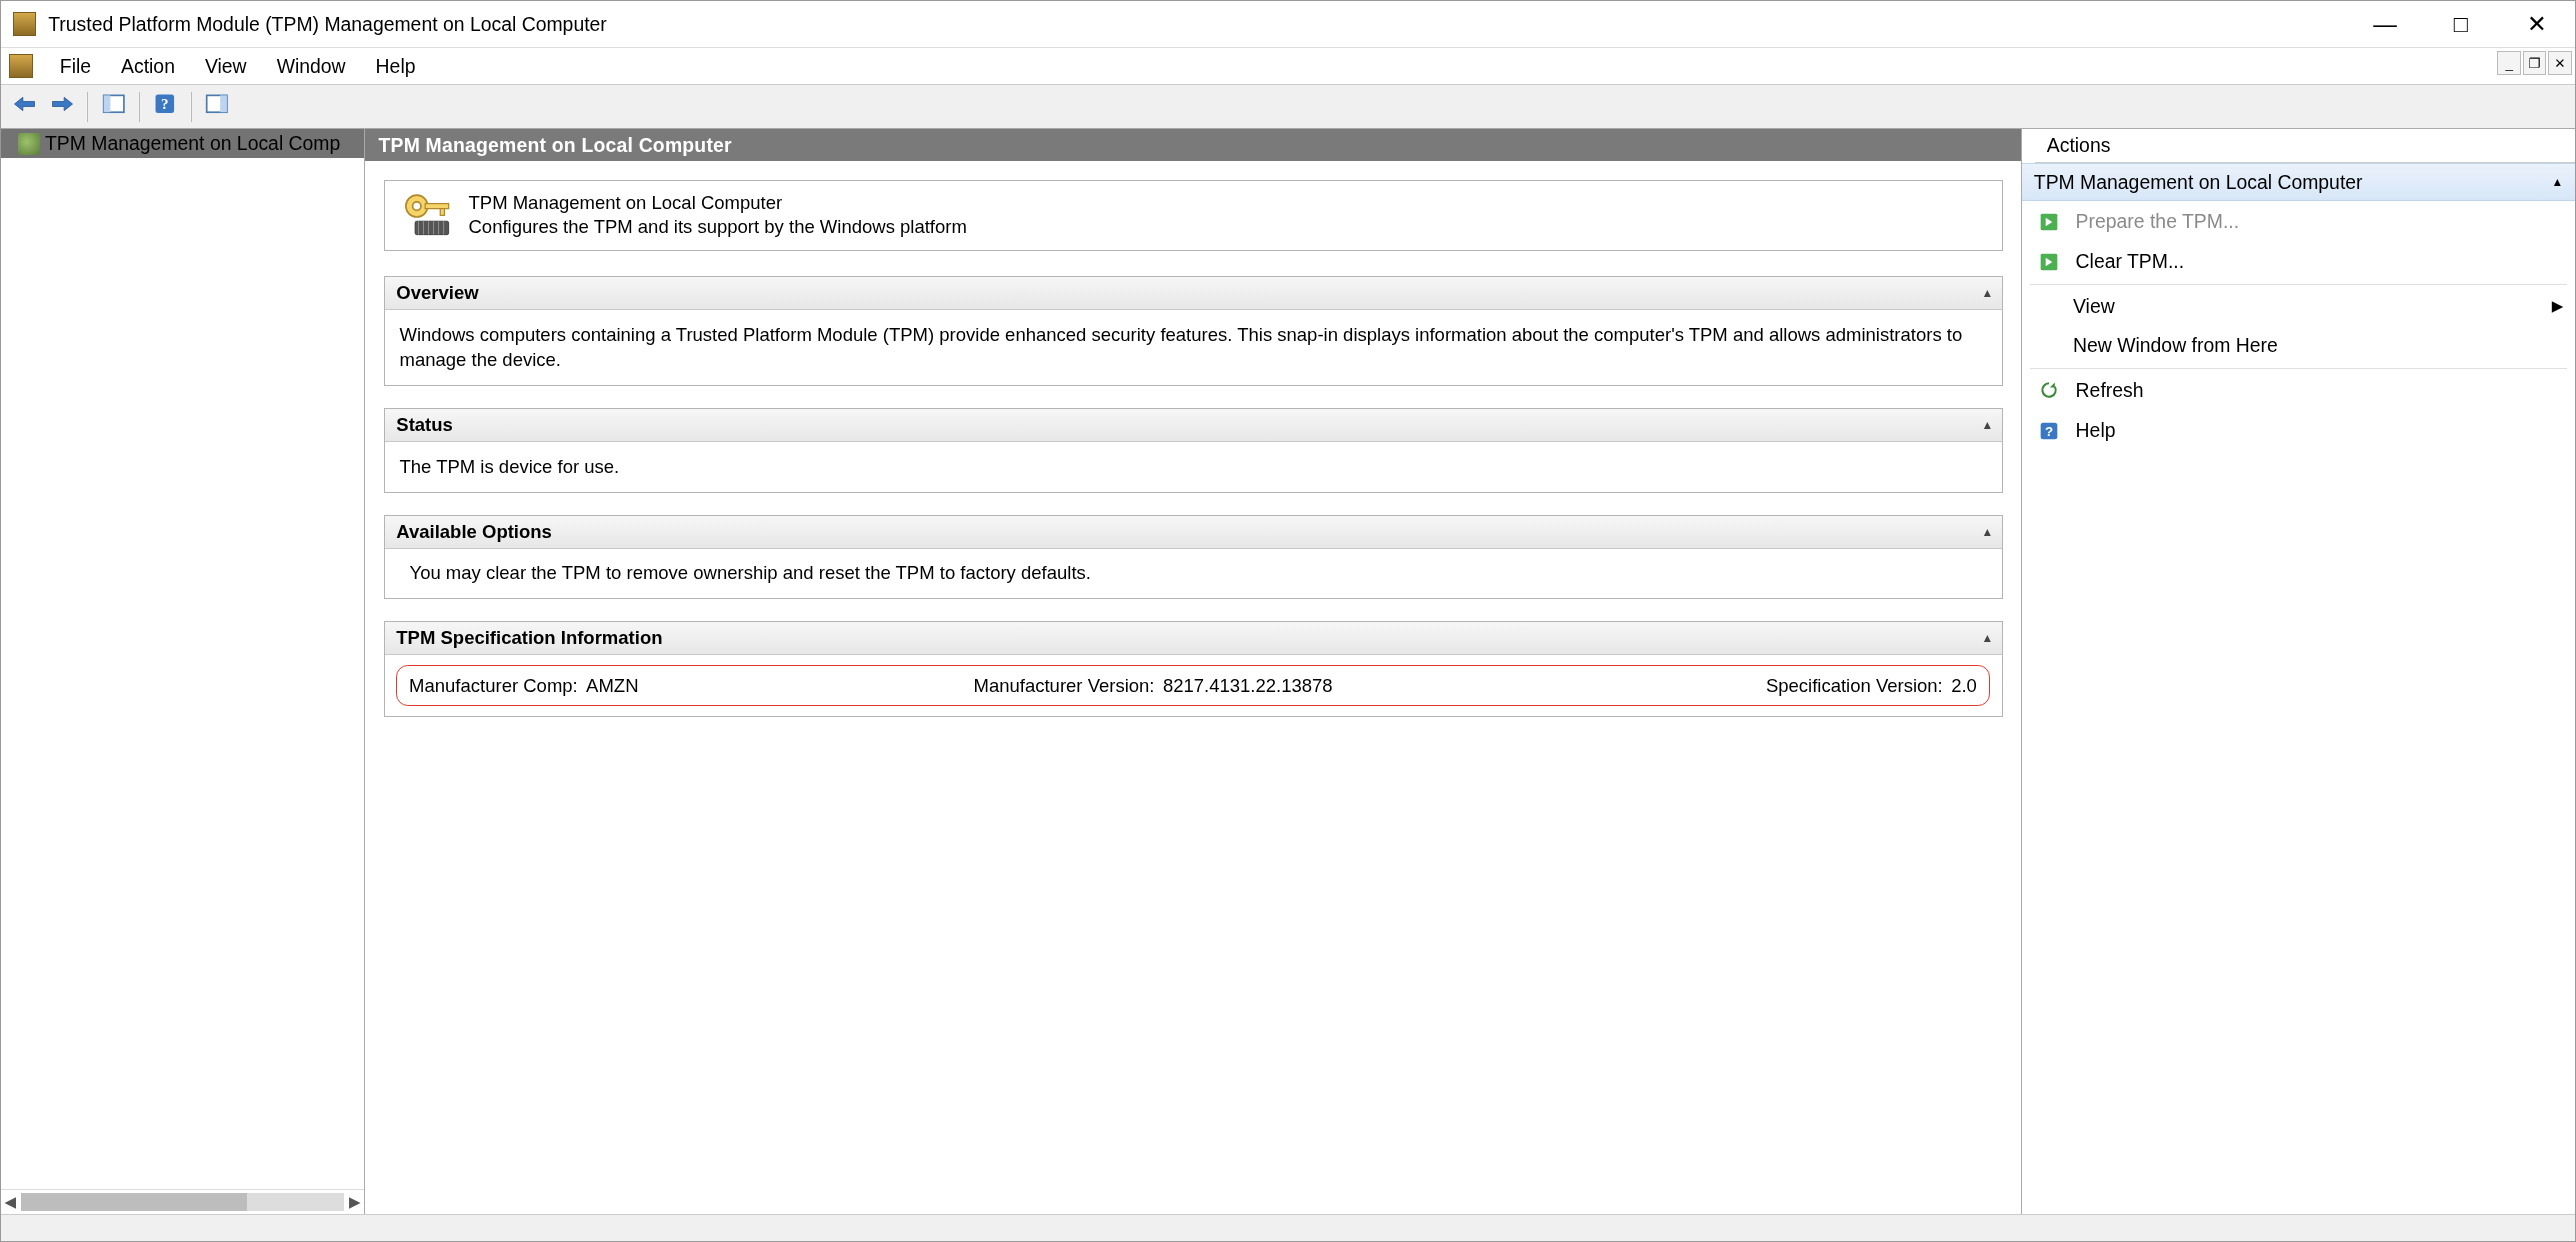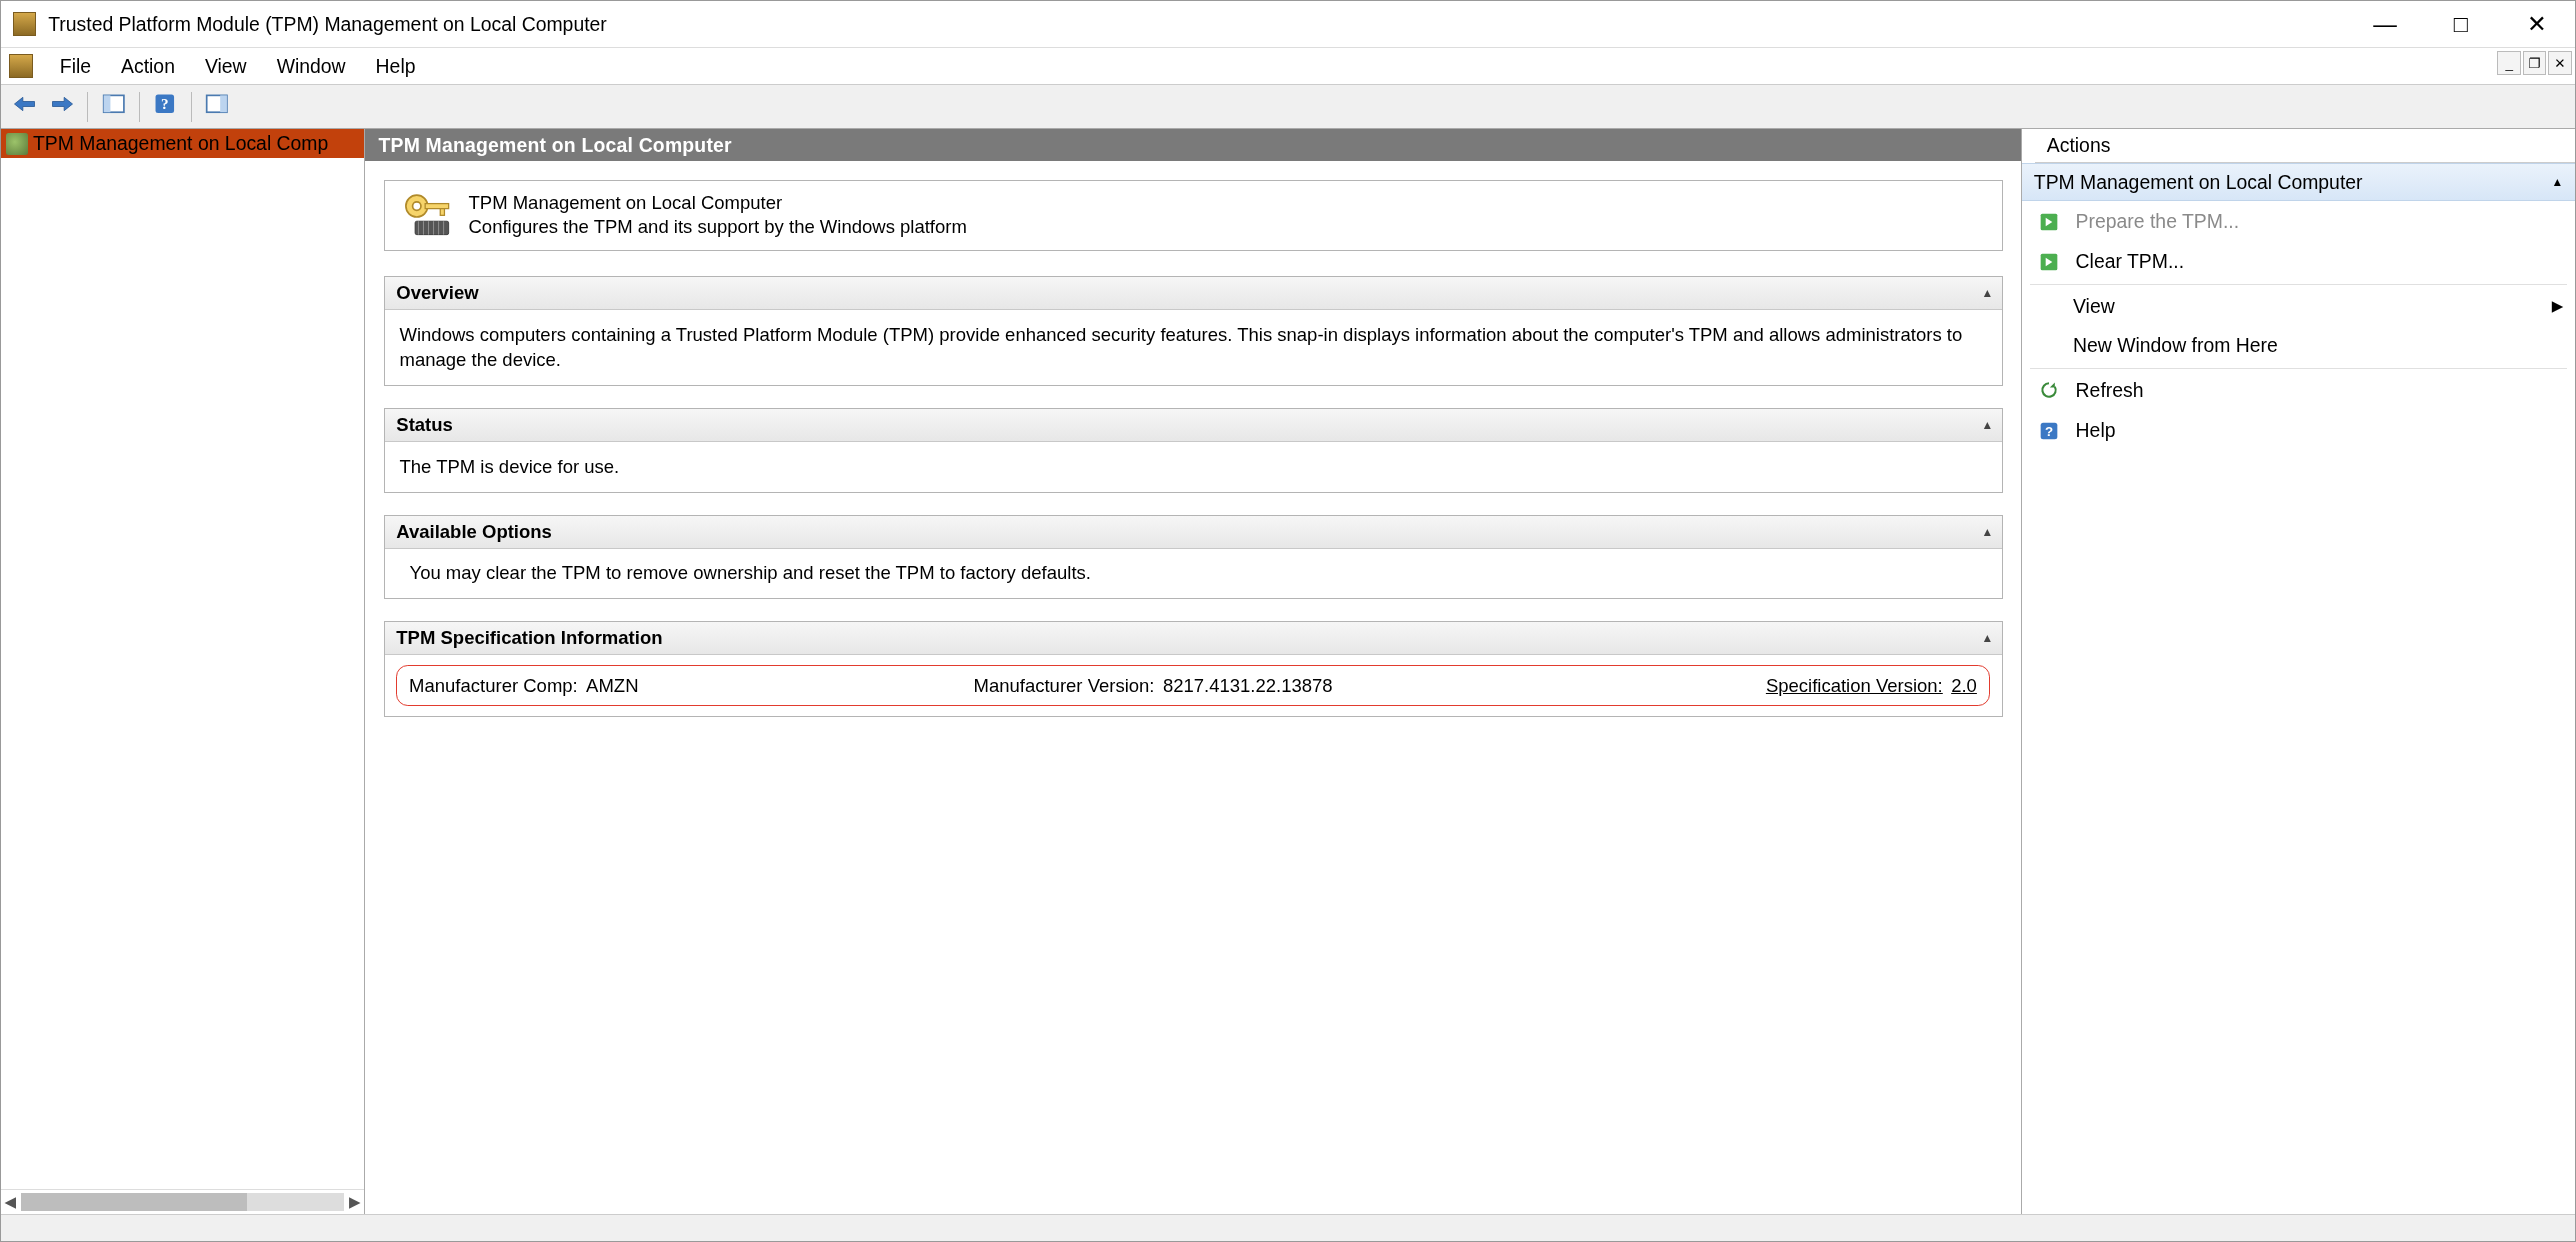--- a/index.html
+++ b/index.html
@@ -96,22 +96,22 @@
 .tree {
   width: 364px;
   background: #fff;
   border-right: 0.8px solid #aaa;
   display: flex; flex-direction: column;
   font-size: 19.4px;
 }
 .tree .node {
   display: flex; align-items: center;
   height: 29px;
-  padding-left: 5px;
-  background: #c2410c;
+  padding-left: 17px;
+  background: #737373;
   white-space: nowrap;
   overflow: hidden;
 }
 .tree .node .ticon {
   width: 22px; height: 22px; margin-right: 5px;
   background: radial-gradient(circle at 40% 40%, #9cc36a, #5a7a3a);
   border-radius: 2.5px;
 }
 .tree .scroll {
   height: 25px; border-top: 0.8px solid #ddd;
@@ -188,21 +188,21 @@
 .mfrbox {
   border: 1.7px solid #e23b2e;
   border-radius: 11.8px;
   padding: 6.7px 11.8px;
   display: flex;
   font-size: 18.5px;
 }
 .mfrbox .col { display: flex; gap: 8.4px; }
 .mfrbox .c1 { flex: 0 0 36%; }
 .mfrbox .c2 { flex: 0 0 42%; }
-.mfrbox .c3 { flex: 0 0 22%; justify-content: flex-end; text-decoration: underline; }
+.mfrbox .c3 { flex: 0 0 22%; justify-content: flex-end; }
 .actions {
   width: 553px;
   background: #fff;
   display: flex; flex-direction: column;
   font-size: 19.4px;
 }
 .actions .ahead {
   height: 34px;
   border-bottom: 0.8px solid #ccc;
   display: flex; align-items: center; padding-left: 11.8px;

